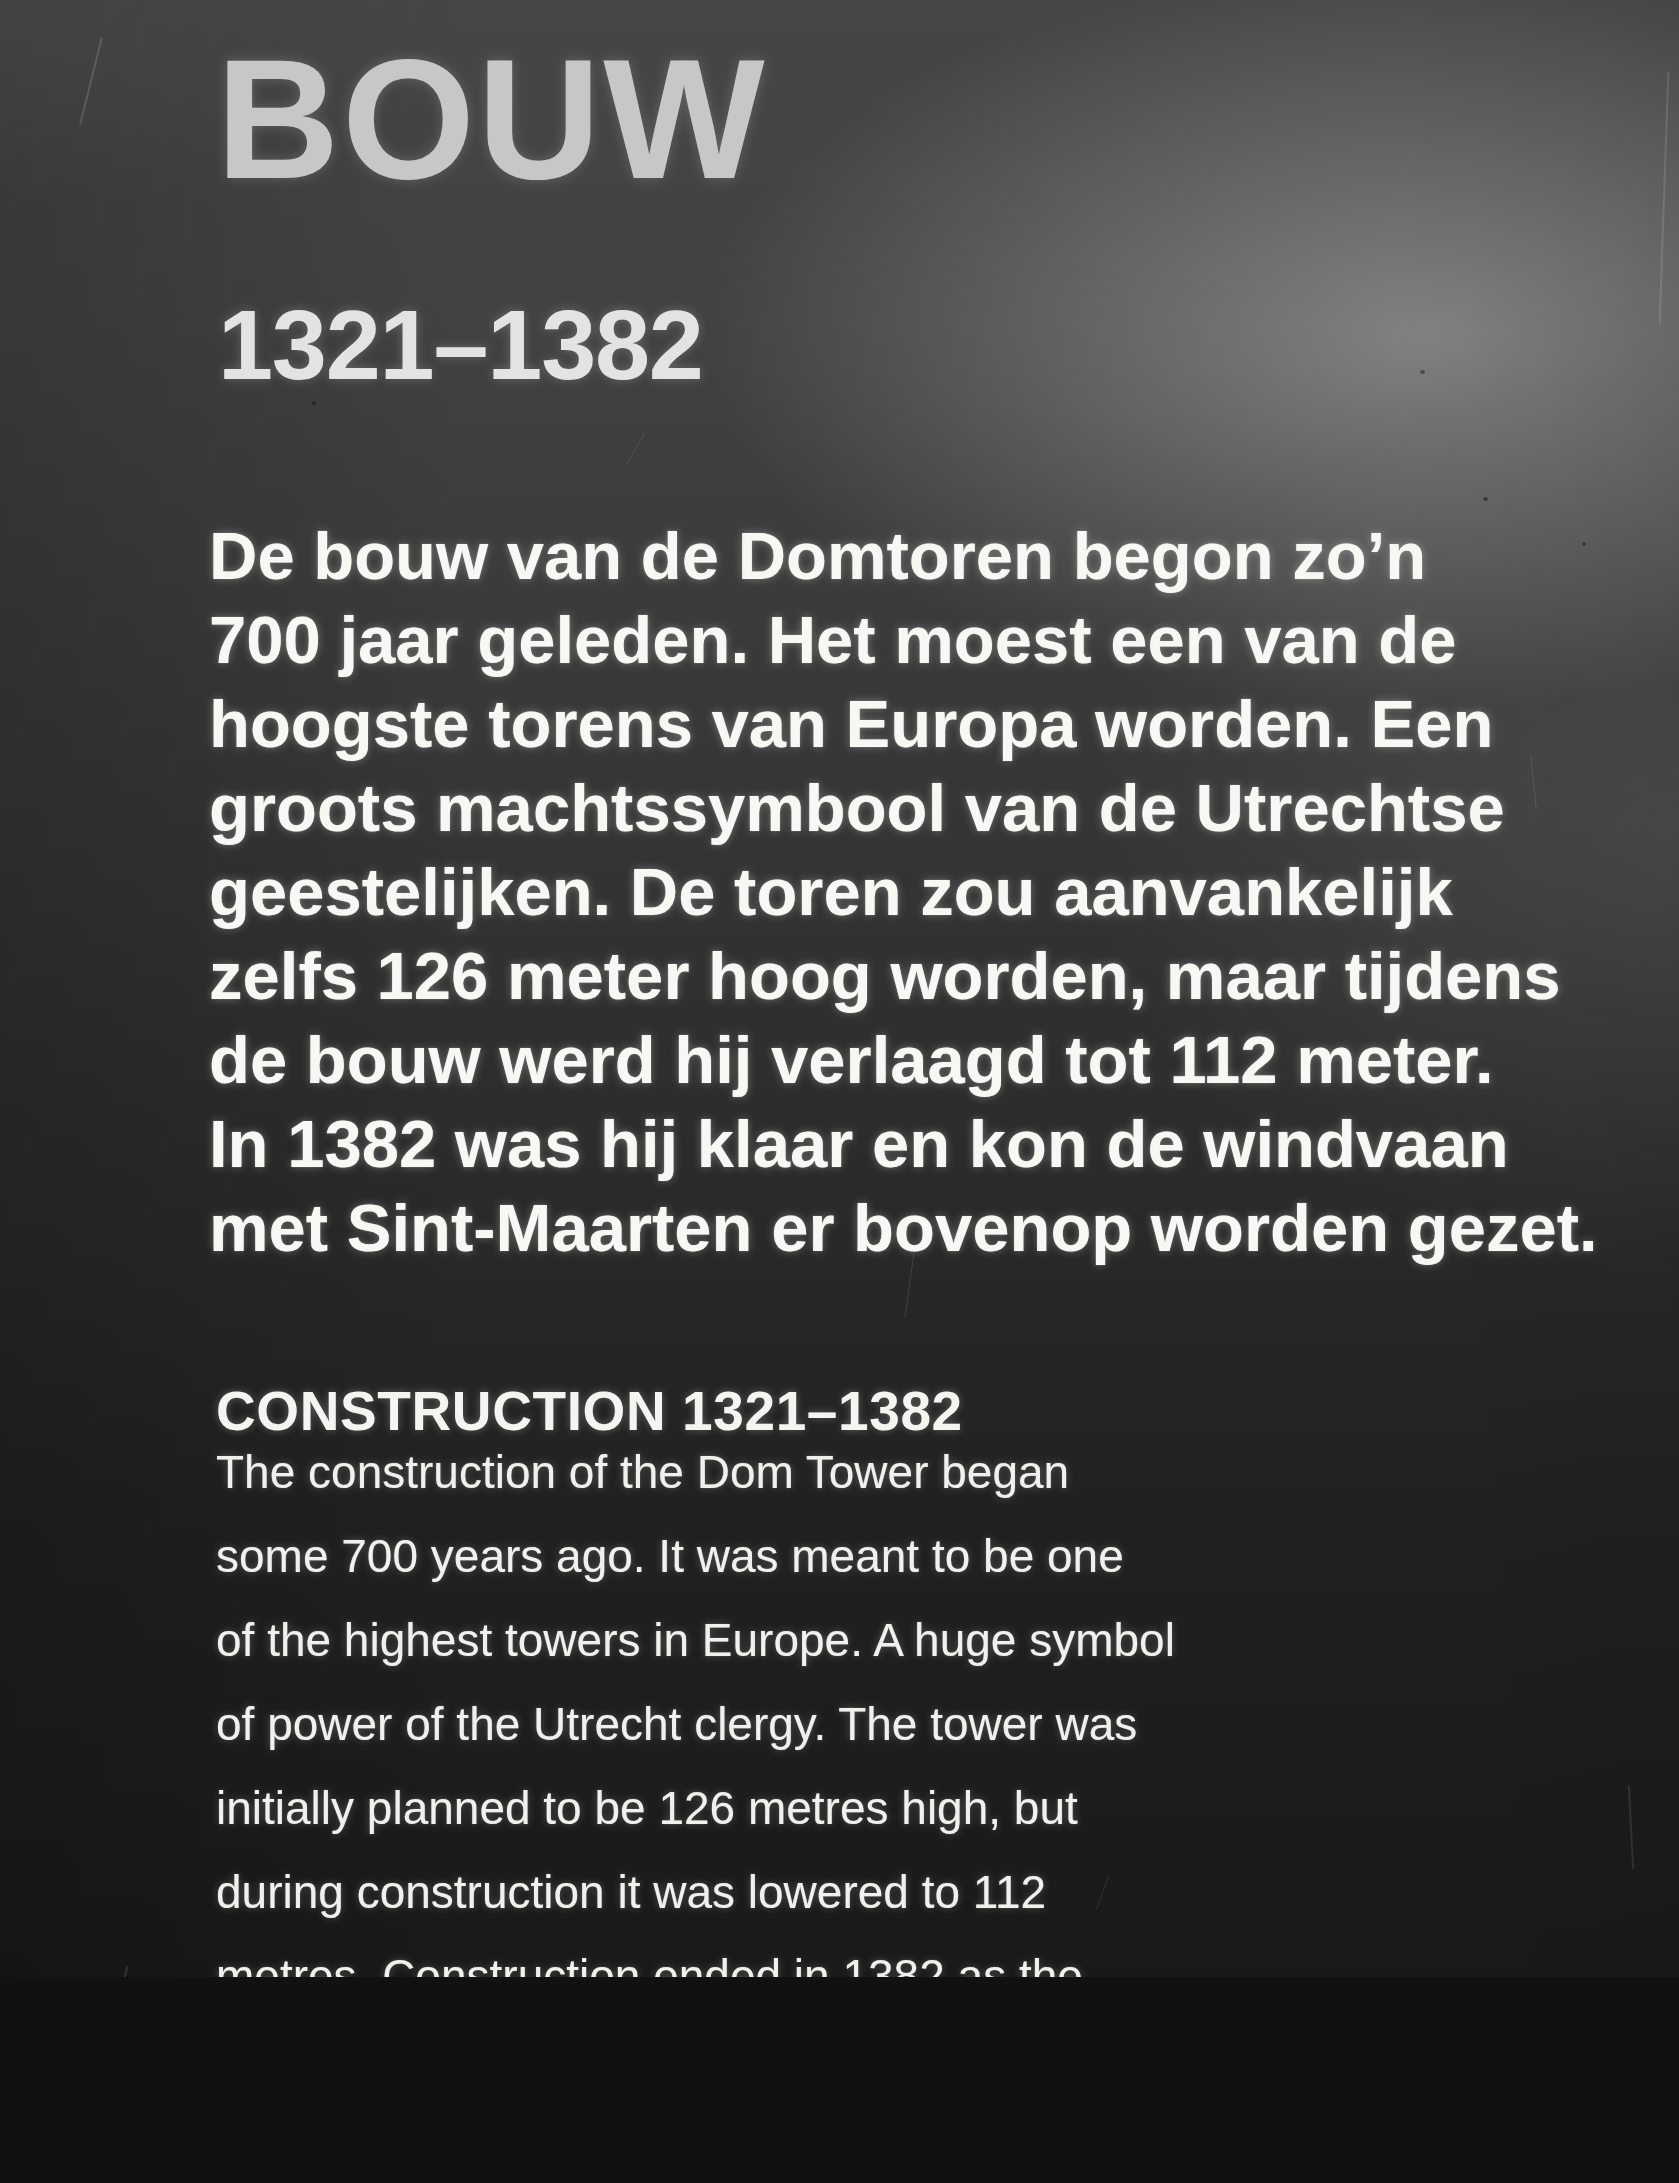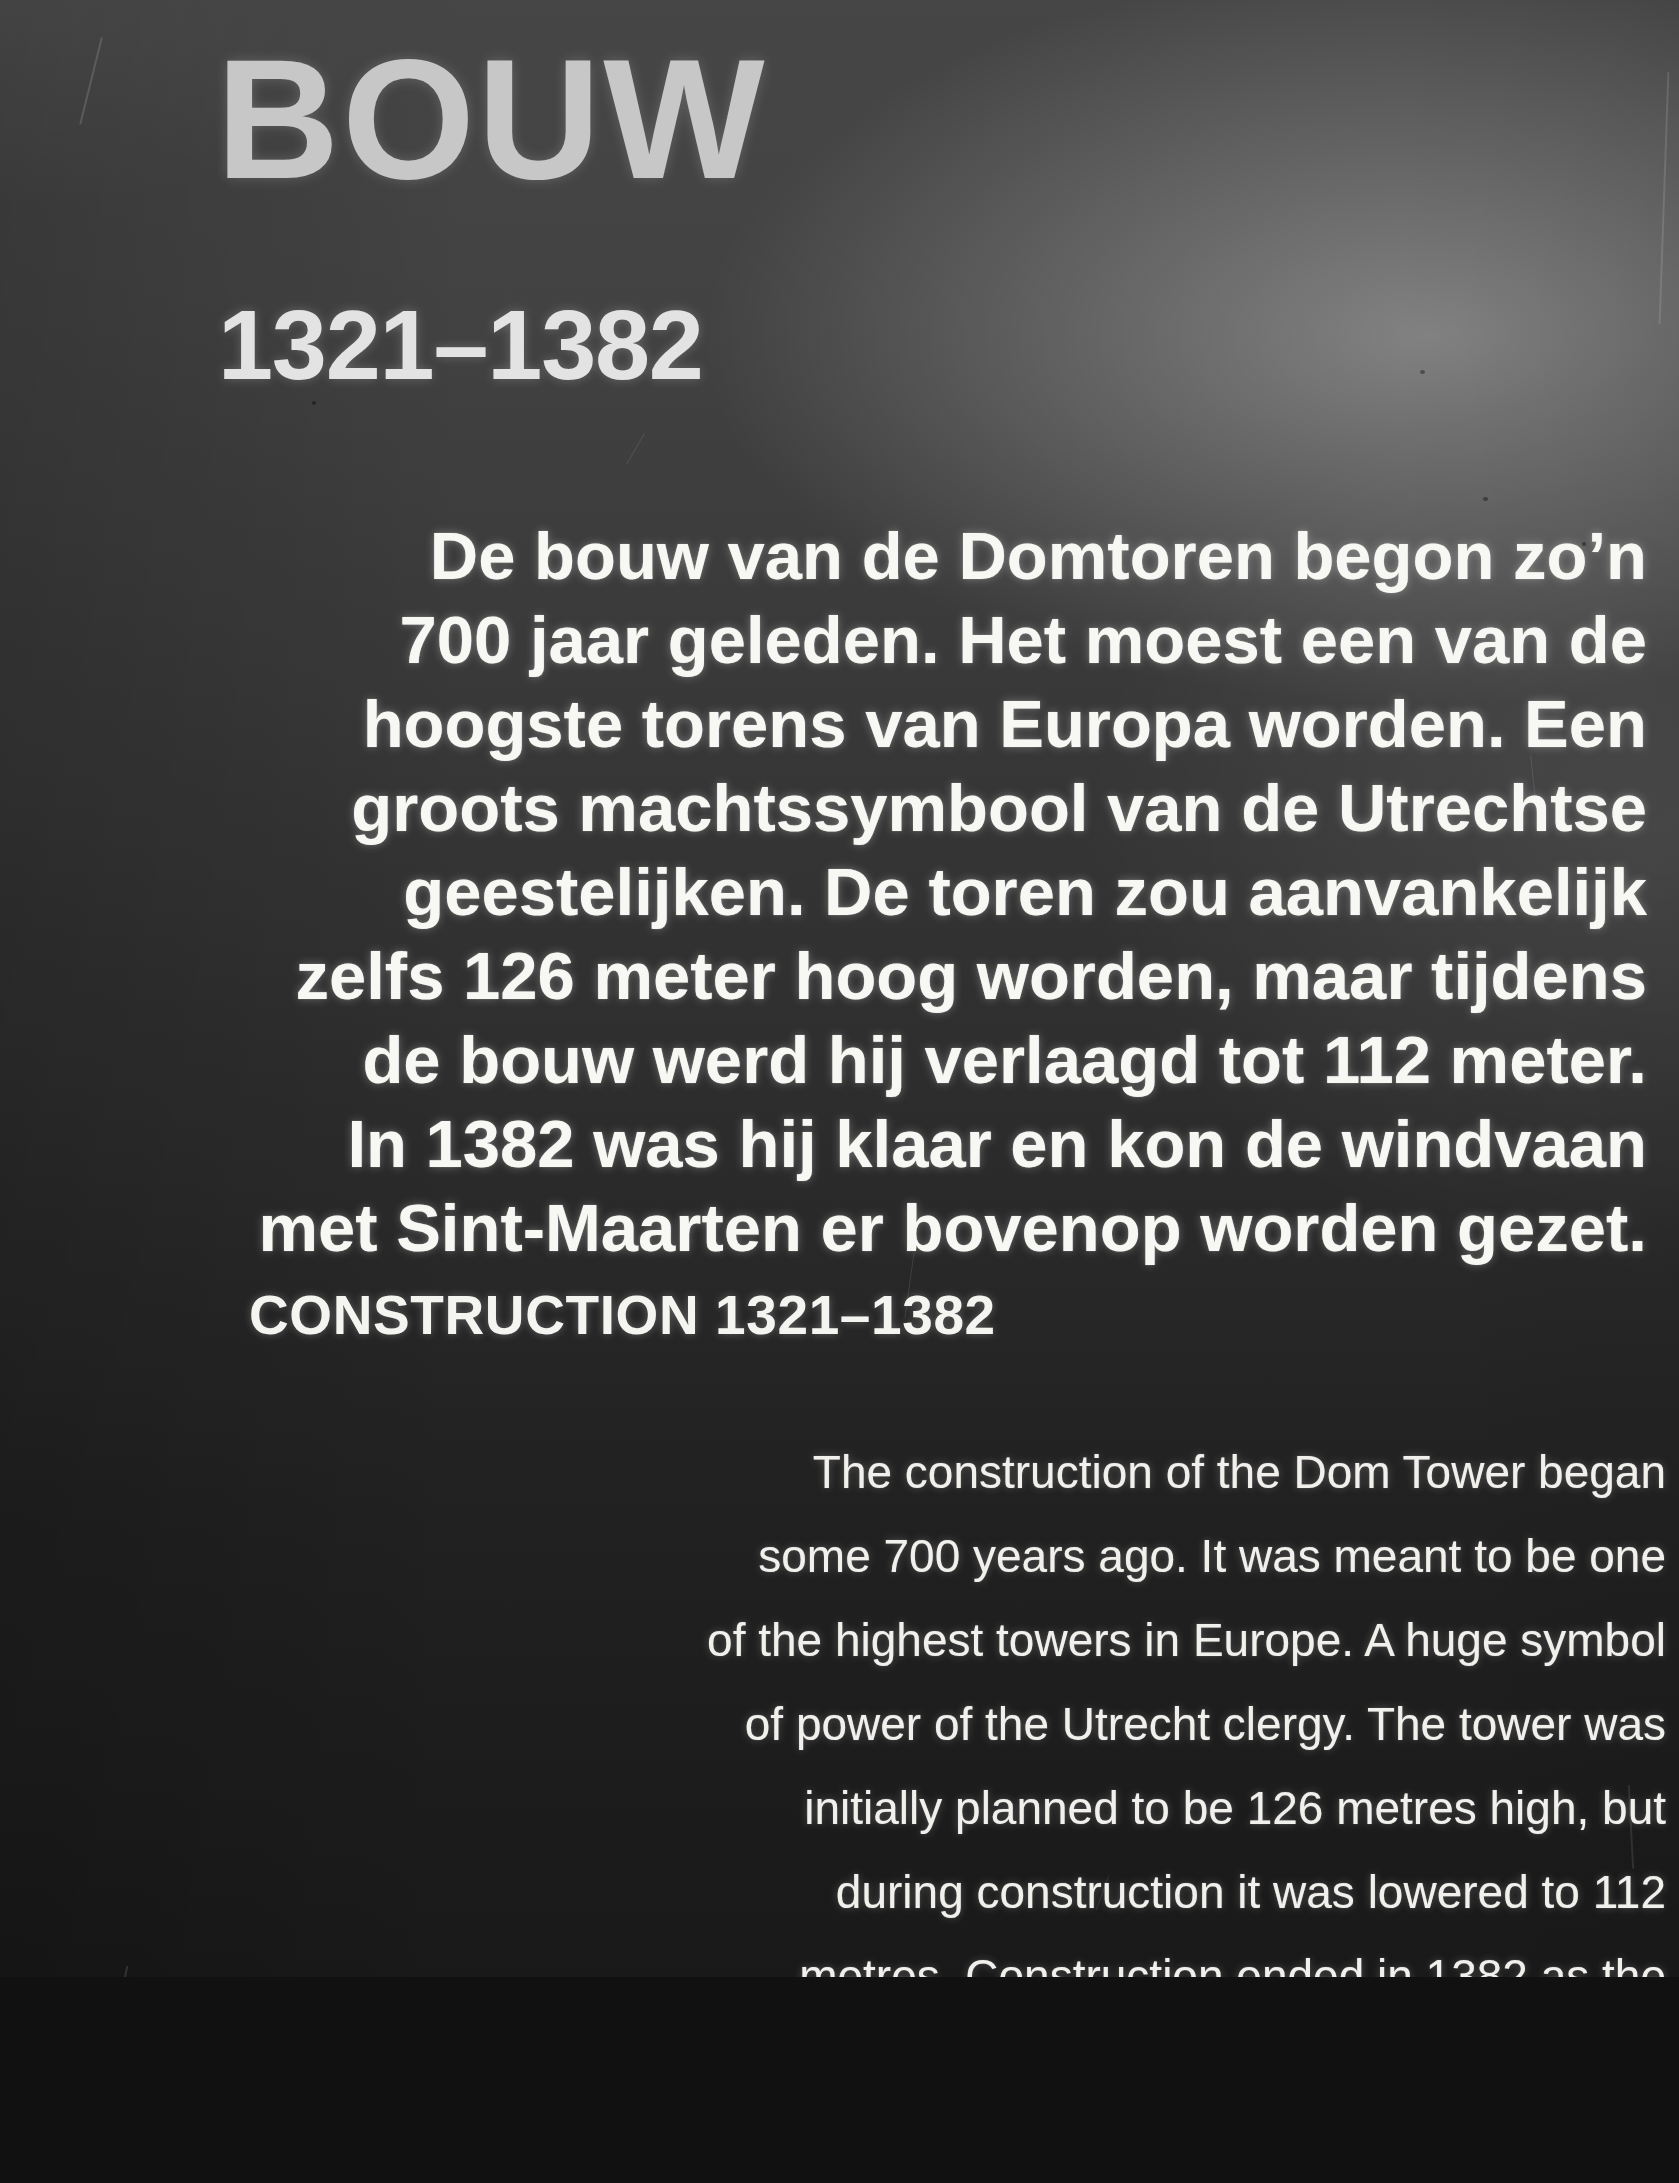--- a/index.html
+++ b/index.html
@@ -16,21 +16,20 @@
   .sign {
     position: relative;
     width: 1680px;
     height: 1977px;
     overflow: hidden;
     background:
       radial-gradient(ellipse 60% 26% at 85% 17%, rgba(255,255,255,0.34) 0%, rgba(255,255,255,0.13) 45%, rgba(255,255,255,0) 72%),
       radial-gradient(ellipse 55% 35% at 100% 42%, rgba(255,255,255,0.10) 0%, rgba(255,255,255,0) 65%),
       radial-gradient(ellipse 45% 18% at 0% 0%, rgba(255,255,255,0.05) 0%, rgba(255,255,255,0) 60%),
       linear-gradient(180deg, #464646 0%, #424242 16%, #383838 36%, #2c2c2c 57%, #212121 76%, #191919 100%);
-    text-align: right;
   }
   .lighting {
     position: absolute;
     inset: 0;
     background: linear-gradient(90deg, rgba(0,0,0,0.16) 0%, rgba(0,0,0,0) 28%, rgba(0,0,0,0) 82%, rgba(0,0,0,0.04) 100%);
     pointer-events: none;
   }
   .content {
     position: absolute;
     inset: 0;
@@ -66,28 +65,27 @@
     top: 514px;
     width: 1438px;
     font-size: 67px;
     line-height: 84px;
     font-weight: 700;
     color: #f7f7f4;
     text-shadow: 0 0 9.6px rgba(255,255,255,0.30), 0 0 1.2px rgba(255,255,255,0.45);
   }
   .heading {
     left: 216px;
-    top: 1285px;
+    top: 1381px;
     font-size: 55px;
     line-height: 1.1;
     font-weight: 700;
     letter-spacing: 0.6px;
     color: #f4f4f1;
     text-shadow: 0 0 8.4px rgba(255,255,255,0.28);
-    margin-left: 33px;
   }
   .english {
     left: 216px;
     top: 1430px;
     width: 1450px;
     font-size: 46px;
     line-height: 84px;
     font-weight: 400;
     color: #f1f0ec;
     text-shadow: 0 0 8.4px rgba(255,255,255,0.26), 0 0 1.2px rgba(255,255,255,0.35);

